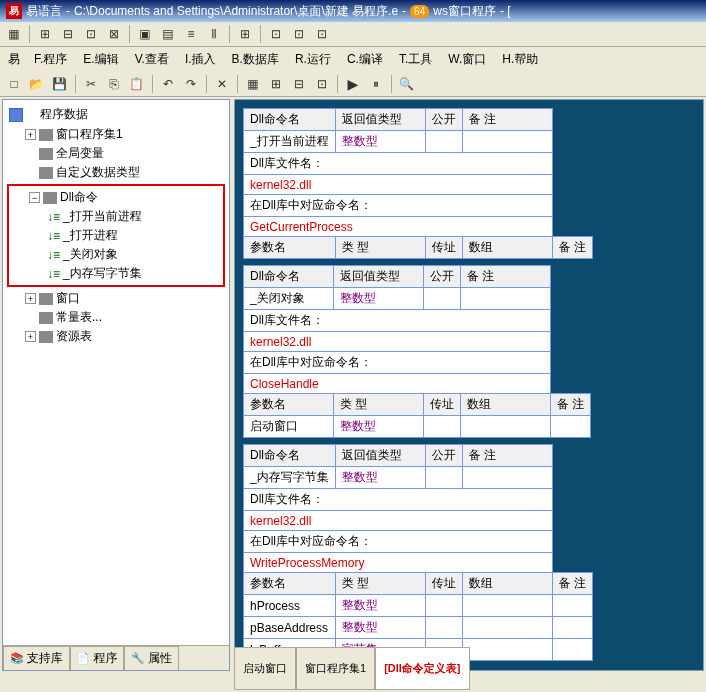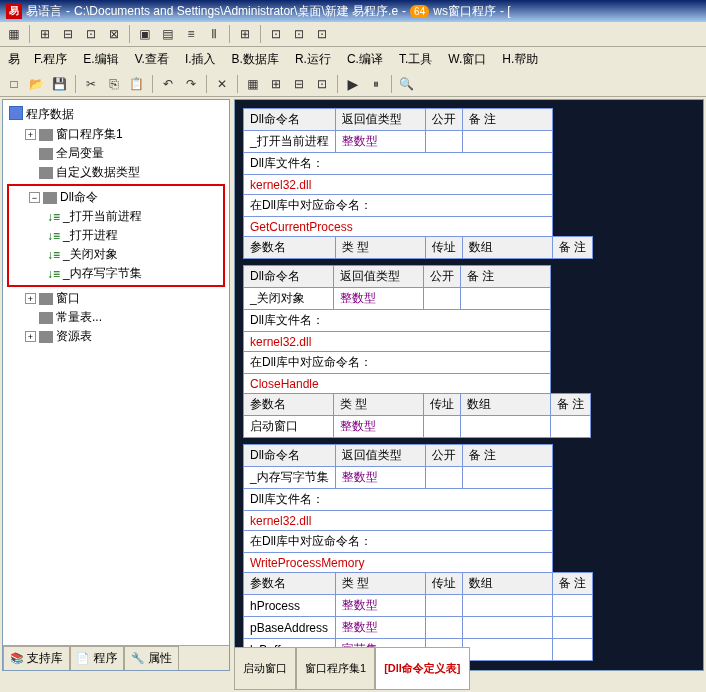--- a/index.html
+++ b/index.html
@@ -8,30 +8,30 @@
 .titlebar .icon{width:16px;height:16px;background:#c00;display:inline-flex;align-items:center;justify-content:center;color:#fff;font-size:10px;font-weight:bold}
 .badge{background:#f90;color:#fff;padding:1px 4px;border-radius:6px;font-size:10px}
 .toolbar{background:#ece9d8;border-bottom:1px solid #aca899;padding:2px 4px;display:flex;gap:3px;align-items:center}
 .toolbar .tbtn{width:20px;height:20px;border:1px solid transparent;display:flex;align-items:center;justify-content:center;color:#333}
 .toolbar .sep{width:1px;height:18px;background:#aca899;margin:0 2px}
 .menubar{background:#ece9d8;padding:2px 4px;display:flex;gap:8px}
 .menubar span{padding:2px 4px}
 .main{display:flex;height:calc(100% - 116px)}
 .sidebar{width:228px;border:1px solid #7f9db9;background:#fff;margin:2px;display:flex;flex-direction:column}
 .tree{flex:1;padding:4px;overflow:auto}
-.tree-title{display:flex;align-items:flex-start;gap:3px;padding:2px}
+.tree-title{display:flex;align-items:center;gap:17px;padding:2px}
 .tree-title .ticon{width:14px;height:14px;background:#5a7edc;border:1px solid #316ac5}
 .tree ul{list-style:none;padding-left:18px}
 .tree li{padding:1px 0;display:flex;align-items:center;gap:3px;white-space:nowrap}
 .tree .exp{width:11px;height:11px;border:1px solid #919191;display:inline-flex;align-items:center;justify-content:center;font-size:9px;background:#fff;cursor:pointer}
 .tree .nicon{width:14px;height:12px;display:inline-block;background:#888}
 .redbox{border:2px solid #d00;padding:2px;margin:2px 0}
 .side-tabs{display:flex;border-top:1px solid #aca899;background:#ece9d8}
 .side-tabs .stab{padding:3px 6px;border:1px solid #aca899;border-bottom:none;background:#ece9d8;display:flex;align-items:center;gap:3px;font-size:11px}
-.content{flex:1;background:#0f172a;border:1px solid #7f9db9;margin:2px;overflow:auto;padding:8px}
+.content{flex:1;background:#0c4a6e;border:1px solid #7f9db9;margin:2px;overflow:auto;padding:8px}
 .tbl{border-collapse:collapse;margin-bottom:6px}
 .tbl td,.tbl th{border:1px solid #7a96df;padding:2px 6px;height:20px;text-align:left;font-weight:normal;background:#fff}
 .tbl th{background:#f0f0f0}
 .tbl .wide{min-width:90px}
 .redtxt{color:#c00}
 .link{color:#800080}
 .bottom-tabs{position:absolute;bottom:2px;left:234px;display:flex}
 .bottom-tabs .btab{padding:13px 8px;border:1px solid #aca899;background:#ece9d8;font-size:11px}
 .bottom-tabs .btab.active{background:#fff;color:#c00;font-weight:bold}
 .runbtn{color:#060;font-size:14px}

